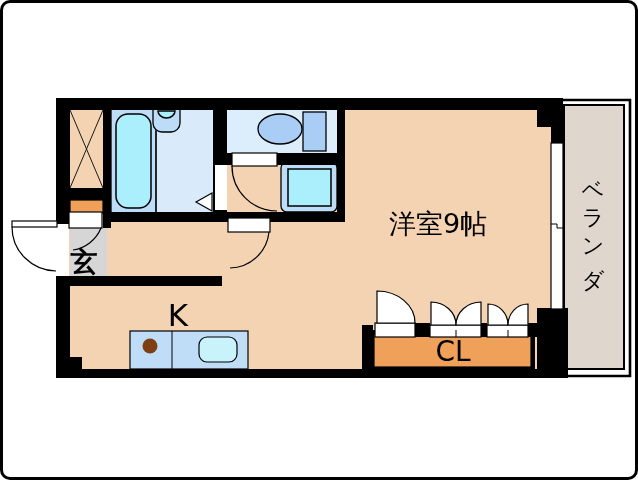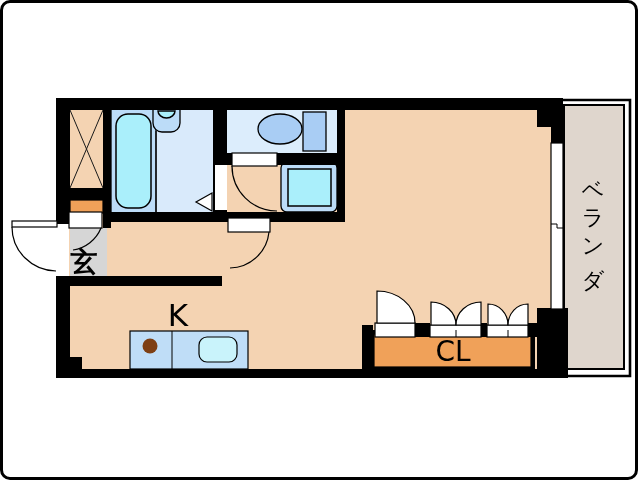--- a/index.html
+++ b/index.html
@@ -124,17 +124,18 @@
     <path class="door" d="M488,325 V304 A20,21 0 0 1 508,325 Z"></path>
     <path class="door" d="M528,325 V304 A20,21 0 0 0 508,325 Z"></path>
     <line class="thinln" x1="508" y1="330" x2="508" y2="337"></line>
 
     <rect class="door" x="551" y="143" width="12" height="166"></rect>
     <line class="thinln" x1="551" y1="224" x2="557" y2="224"></line>
     <line class="thinln" x1="557" y1="224" x2="557" y2="228"></line>
     <line class="thinln" x1="557" y1="228" x2="563" y2="228"></line>
   </svg>
 
+  <div class="lbl lbl-room">洋室9帖</div>
   <div class="lbl lbl-k">K</div>
   <div class="lbl lbl-cl">CL</div>
   <div class="lbl lbl-gen">玄</div>
   <div class="lbl lbl-balcony">ベランダ</div>
 </div>
 
 </body></html>

